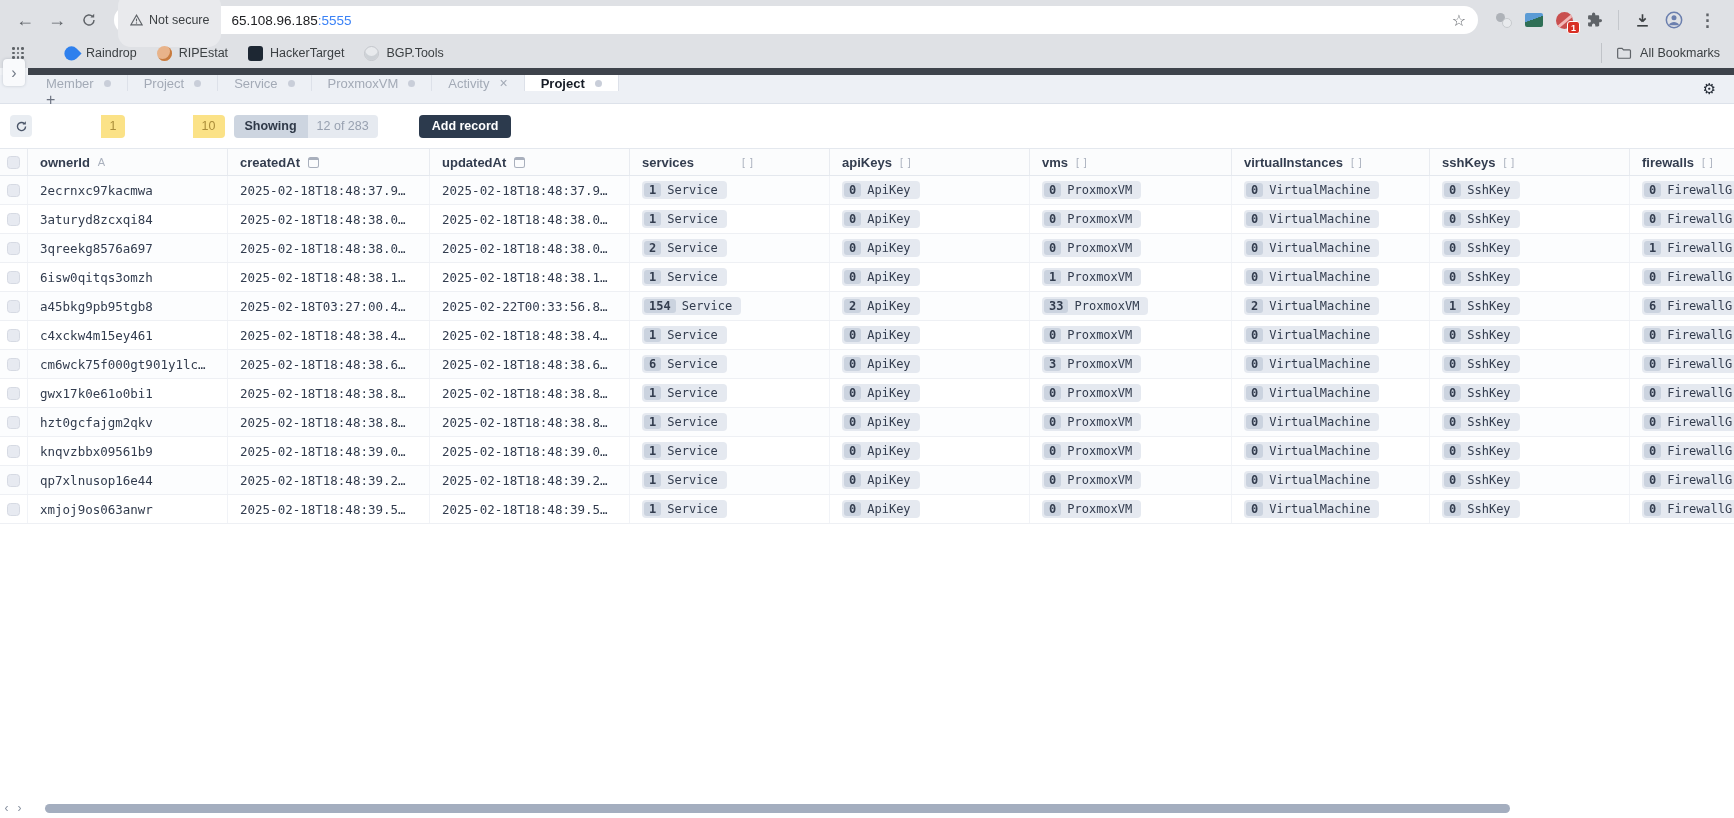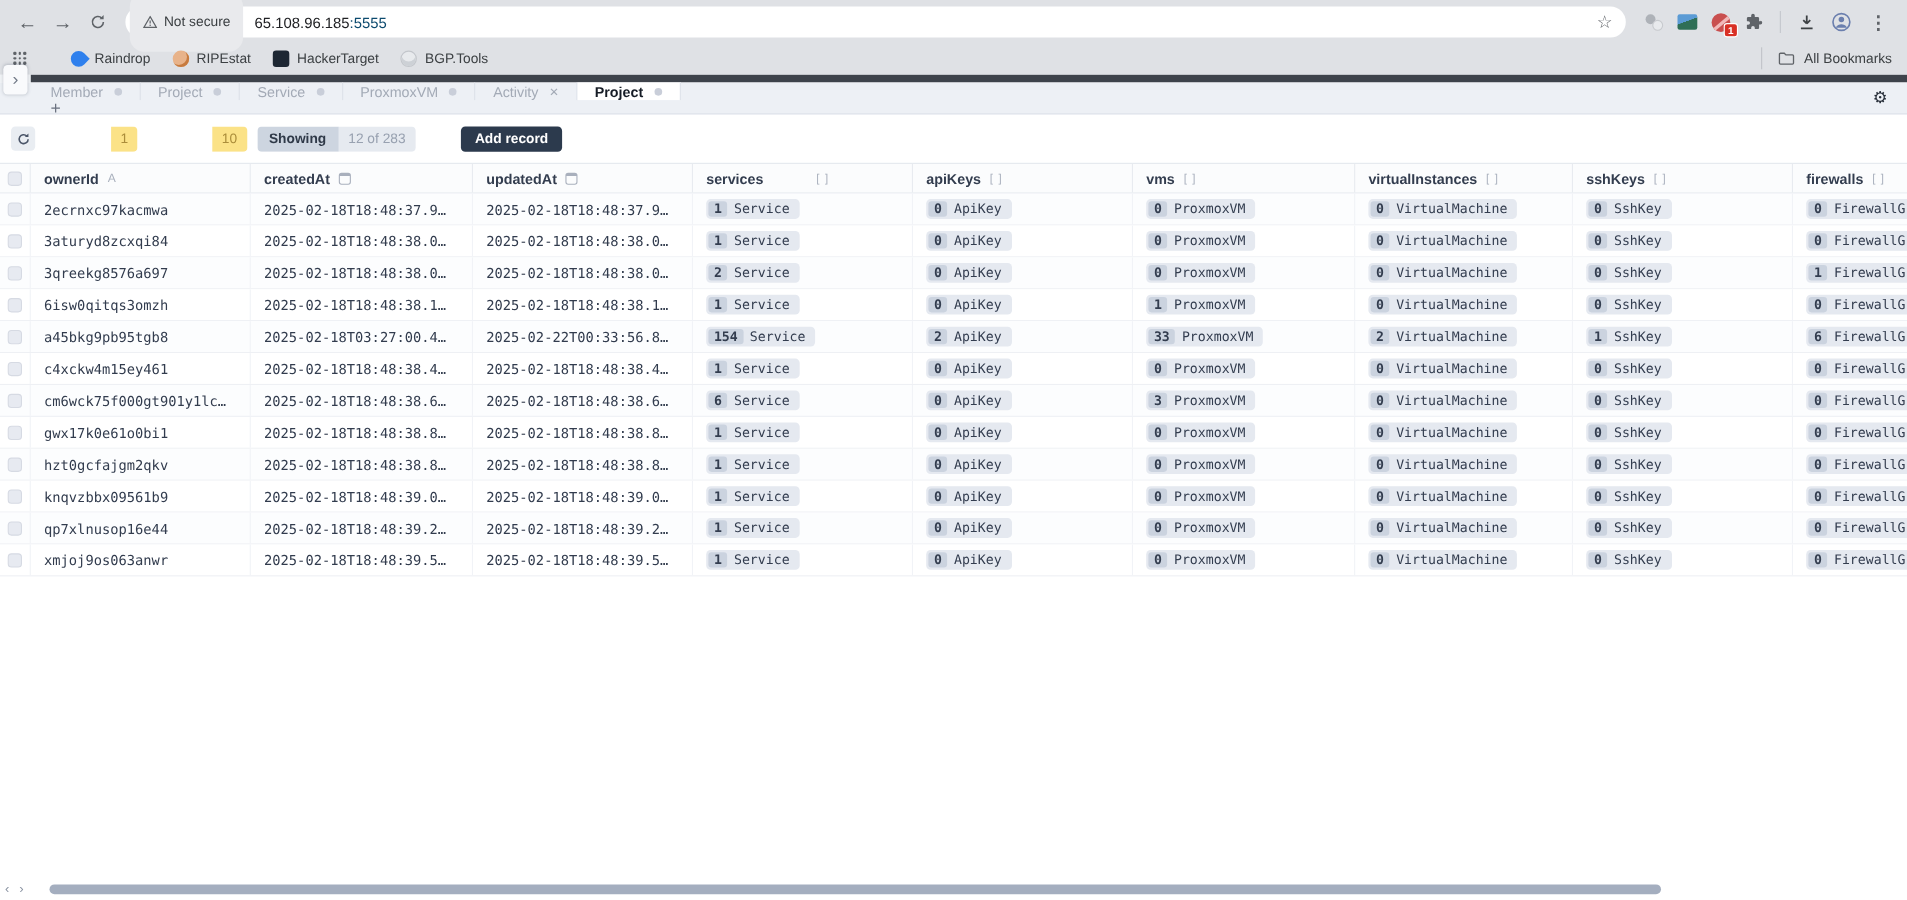--- a/index.html
+++ b/index.html
@@ -8,21 +8,21 @@
 
   
   .chrome { height:40px; background:#dfe1e5; display:flex; align-items:center; padding:0 10px; gap:2px; }
   .nav-btn { width:30px; height:30px; border-radius:50%; display:flex; align-items:center; justify-content:center;
              color:#5f6368; font-size:18px; flex:0 0 auto; }
   .url-bar { flex:1; height:28px; background:#fff; border-radius:14px; display:flex; align-items:center;
              padding:0 6px 0 4px; margin:0 8px; min-width:0; }
   .secure-chip { display:flex; align-items:center; gap:6px; background:#e9eaed; border-radius:13px;
                  padding:20px 12px; color:#3c4043; font-size:12.5px; white-space:nowrap; }
   .url-text { margin-left:10px; font-size:13.5px; color:#202124; white-space:nowrap; }
-  .url-port { color:#0c4a6e; }
+  .url-port { color:#3b82f6; }
   .url-spacer { flex:1; }
   .star { color:#5f6368; font-size:16px; padding:0 6px; }
   .ext-area { display:flex; align-items:center; gap:10px; padding:0 6px; }
   .ext-ic { width:20px; height:20px; position:relative; display:flex; align-items:center; justify-content:center; }
   .ic-circles::before { content:""; position:absolute; left:2px; top:3px; width:9px; height:9px; border-radius:50%; background:#aeb2b8; }
   .ic-circles::after  { content:""; position:absolute; right:2px; bottom:2px; width:8px; height:8px; border-radius:50%; background:#e8eaed; border:1px solid #c7cace; }
   .ic-image { width:18px; height:14px; border-radius:2px; background:linear-gradient(160deg,#5b9bd5 45%,#2f6f56 46%); }
   .ic-shield { width:17px; height:17px; border-radius:50%; background:#c94f4f; position:relative; overflow:hidden; }
   .ic-shield::after { content:""; position:absolute; left:-2px; top:7px; width:24px; height:3px; background:#f1b8b8; transform:rotate(-40deg); }
   .ext-badge { position:absolute; right:-6px; bottom:-4px; min-width:13px; height:13px; background:#d93025;

